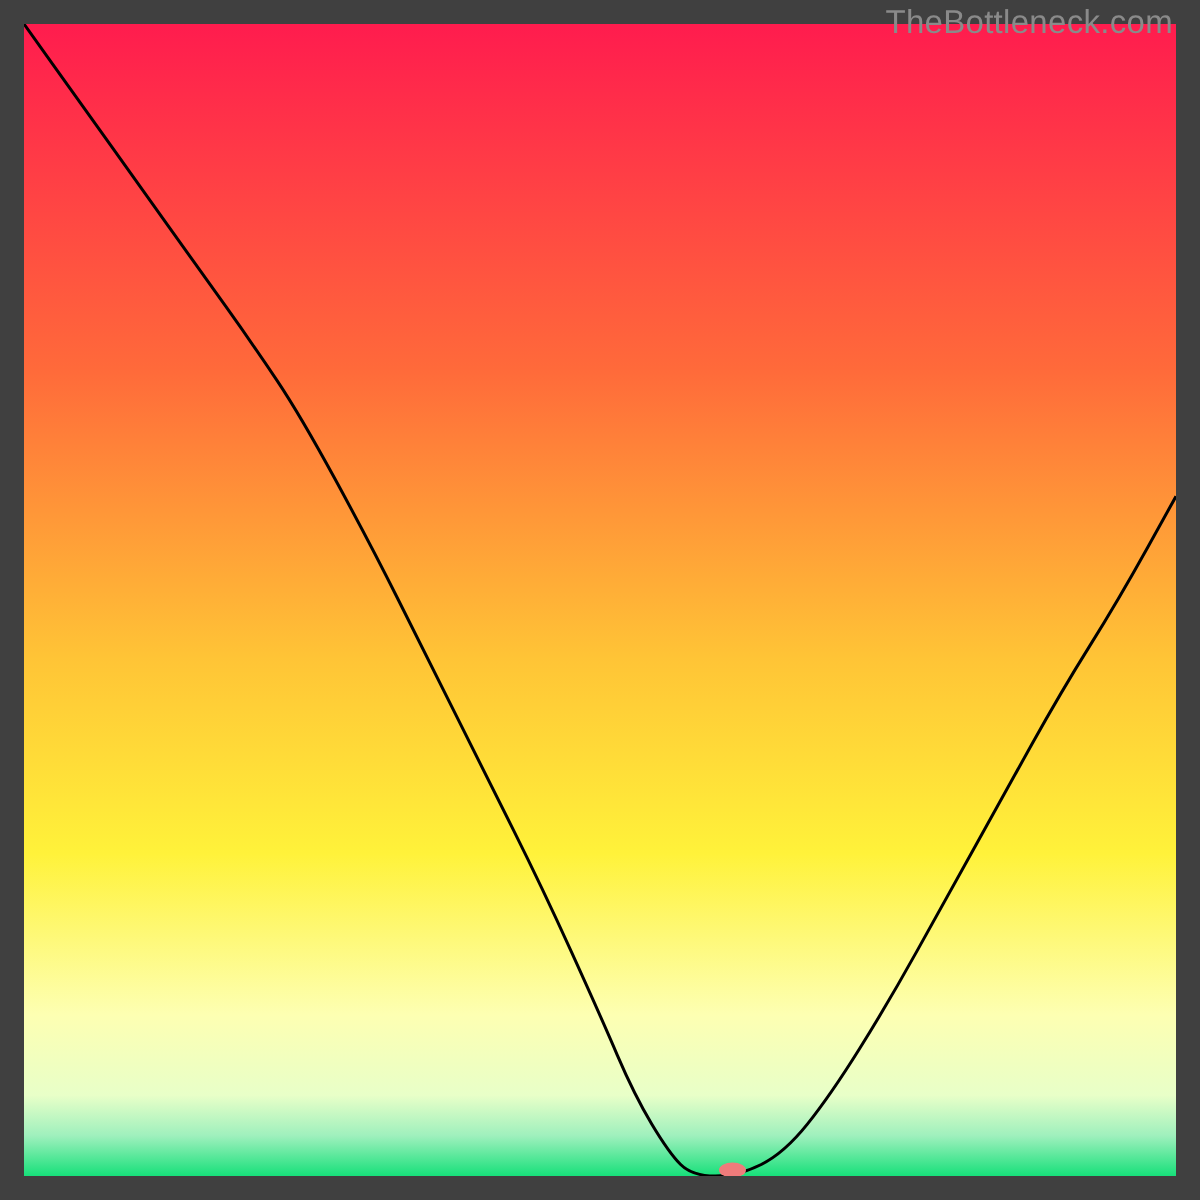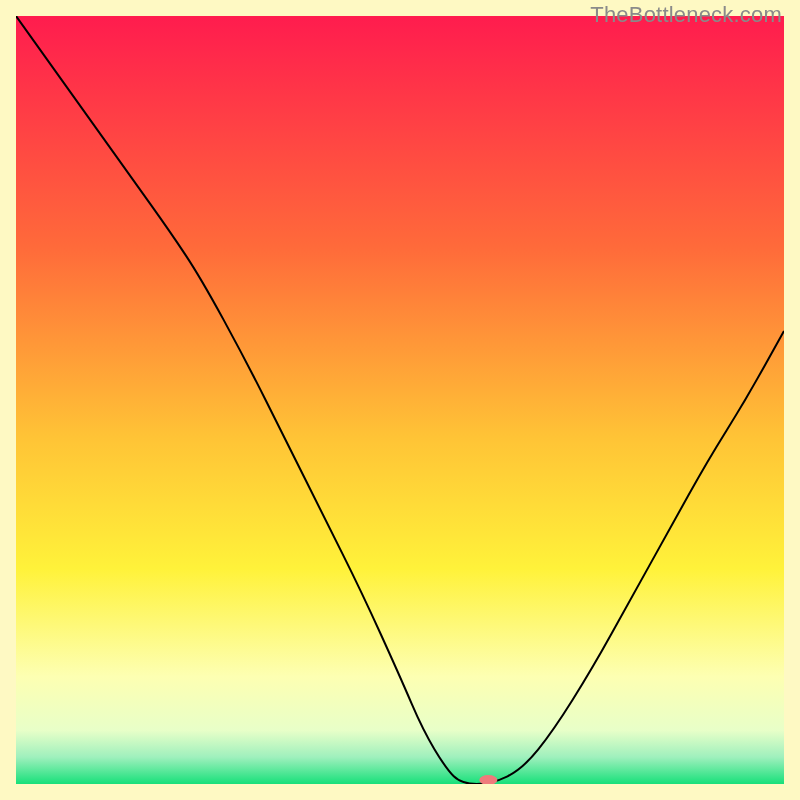--- a/index.html
+++ b/index.html
@@ -8,21 +8,21 @@
     width: 800px;
     height: 800px;
     background: #000;
     font-family: Arial, Helvetica, sans-serif;
     overflow: hidden;
   }
   .frame {
     position: relative;
     width: 800px;
     height: 800px;
-    background: #fef9c3;
+    background: #404040;
   }
   .plot-area {
     position: absolute;
     left: 16px;
     top: 16px;
     width: 768px;
     height: 768px;
     box-sizing: border-box;
   }
   .watermark {

